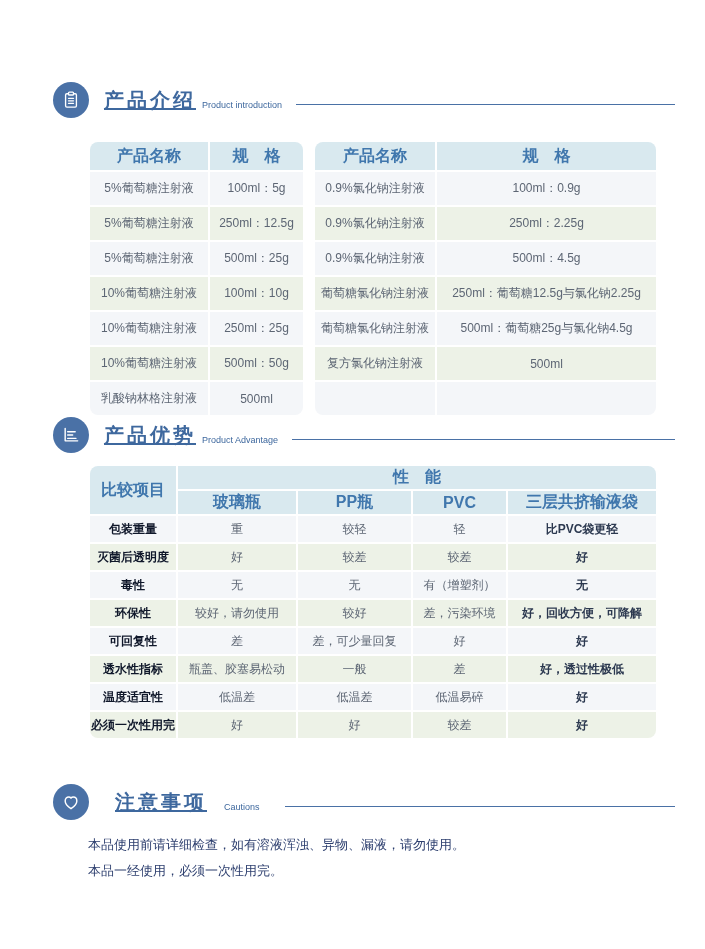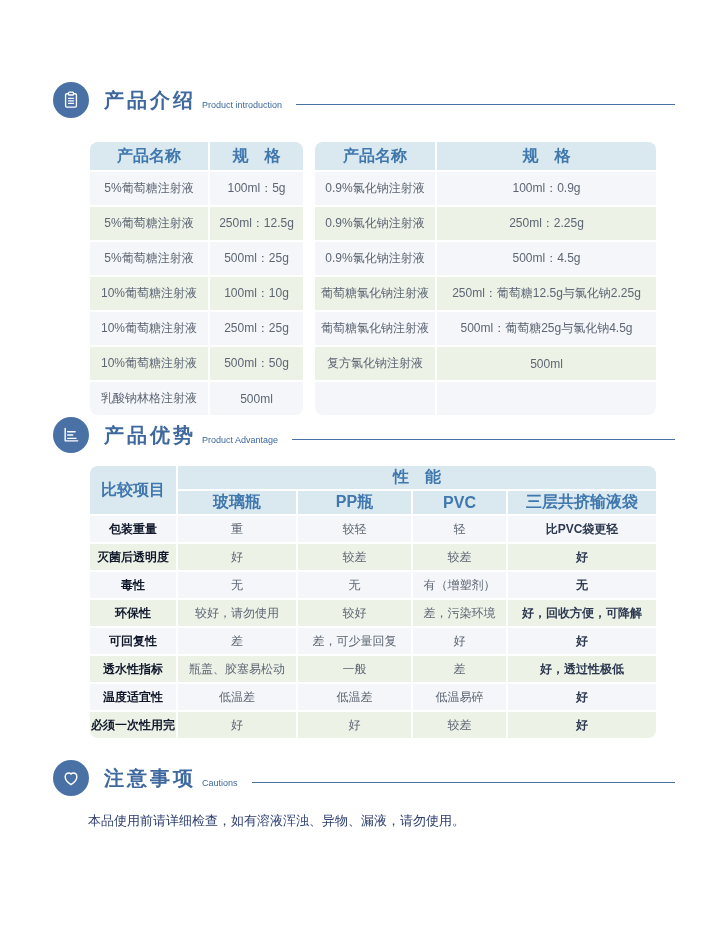--- a/index.html
+++ b/index.html
@@ -8,21 +8,21 @@
     font-family:"Liberation Sans", sans-serif;
     -webkit-font-smoothing:antialiased;
   }
   
   .section-head { display:flex; align-items:center; margin:0 30px 0 53px; height:36px; }
   .icon-circle {
     width:36px; height:36px; border-radius:50%; background:#4a71a6; flex:0 0 36px;
     display:flex; align-items:center; justify-content:center;
   }
   .icon-circle svg { display:block; }
-  .sec-title { margin-left:15px; font-size:20px; font-weight:bold; color:#3e689e; letter-spacing:3px; white-space:nowrap; }
+  .sec-title { margin-left:15px; font-size:20px; font-weight:bold; color:#3e689e; letter-spacing:3px; white-space:nowrap;text-decoration:underline; }
   .sec-sub { margin-left:6px; margin-top:10px; font-size:9px; color:#3e689e; white-space:nowrap; }
   .sec-rule { flex:1 1 auto; border-bottom:1px solid #4a71a6; margin-left:14px; margin-top:8px; height:1px; }
 
   
   table { border-collapse:separate; border-spacing:2px; table-layout:fixed; }
   th, td { text-align:center; vertical-align:middle; overflow:hidden; }
   th {
     background:#d9e9ef; color:#4077ad; font-size:16px; font-weight:bold;
   }
   td { font-size:12px; color:#5d6674; }
@@ -46,21 +46,21 @@
   .atable tr.even td { background:#edf2e7; }
   .atable td.rowlabel { color:#0f172a; font-weight:bold; }
   .atable td.best { color:#2c3950; font-weight:bold; }
 
   
   .cautions-body { margin:12px 0 0 88px; }
   .caution-line { font-size:13px; font-weight:normal; color:#2c3e6e; line-height:26px; }
 
   .mt-s1 { margin-top:82px; }
   .mt-s2 { }
-  .mt-s3 { margin-top:20px; }
+  .mt-s3 { margin-top:44px;gap:11px; }
 </style>
 </head>
 <body>
 
 <div class="section-head mt-s1">
   <div class="icon-circle">
     <svg width="20" height="20" viewBox="0 0 24 24" fill="none" stroke="#ffffff" stroke-width="1.6" stroke-linecap="round" stroke-linejoin="round">
       <rect x="5.5" y="4.5" width="13" height="16" rx="1.5"></rect>
       <rect x="9" y="2.5" width="6" height="3.5" rx="1" fill="#4a71a6"></rect>
       <line x1="9" y1="10" x2="15" y2="10"></line>
@@ -258,13 +258,14 @@
       <path d="M12 20s-7-4.6-7-9.3C5 7.9 7 6 9.3 6c1.2 0 2.1.5 2.7 1.4C12.6 6.5 13.5 6 14.7 6 17 6 19 7.9 19 10.7 19 15.4 12 20 12 20z"></path>
     </svg>
   </div>
   <span class="sec-title">注意事项</span>
   <span class="sec-sub">Cautions</span>
   <div class="sec-rule"></div>
 </div>
 
 <div class="cautions-body">
   <div class="caution-line">本品使用前请详细检查，如有溶液浑浊、异物、漏液，请勿使用。</div>
+  <div class="caution-line">本品一经使用，必须一次性用完。</div>
 </div>
 
 </body></html>

